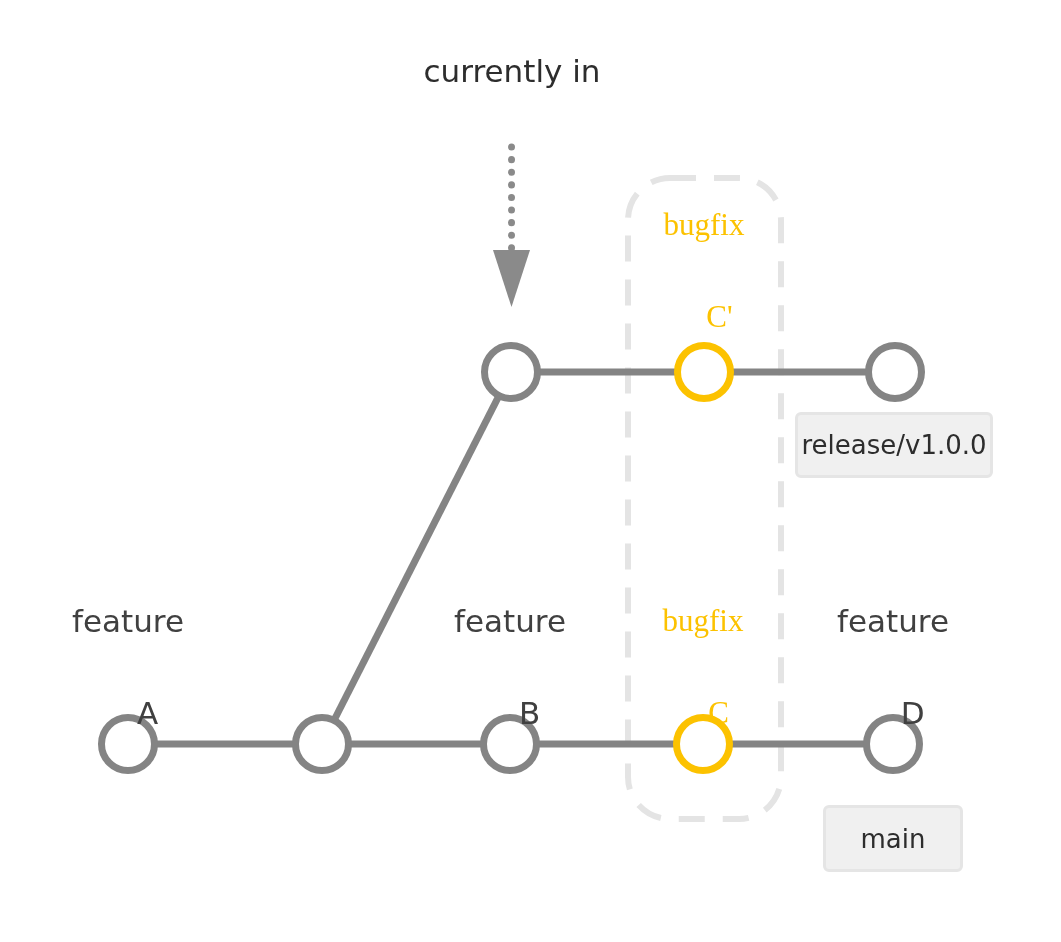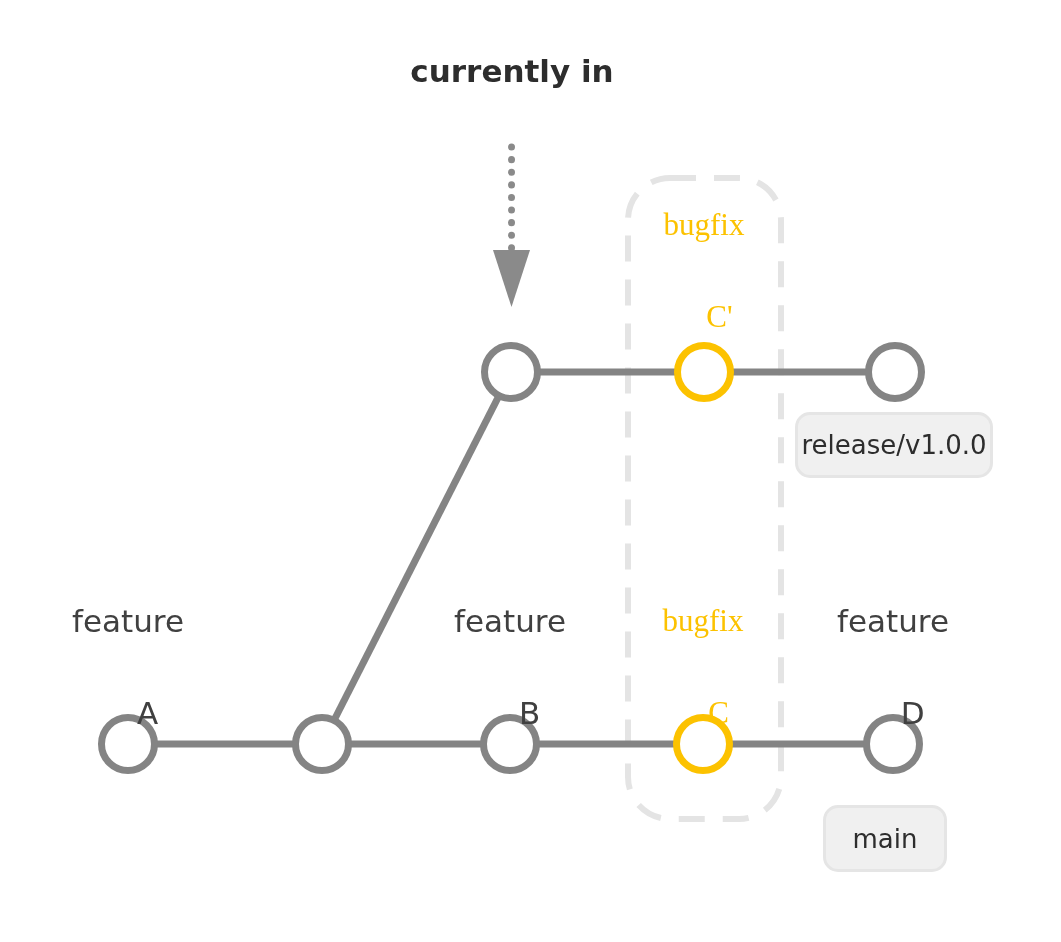--- a/index.html
+++ b/index.html
@@ -24,35 +24,35 @@
     position: absolute;
     width: 240px;
     margin-left: -120px;
     text-align: center;
     font-size: 31px;
     line-height: 46px;
     color: #404040;
     white-space: pre;
   }
   .label.yellow { color: #fcc200; font-family: Liberation Serif, serif; }
-  .label.dark   { color: #2d2d2d; font-weight: bold; }
+  .label.dark   { color: #2d2d2d; }
   .badge {
     position: absolute;
     display: flex;
     align-items: center;
     justify-content: center;
     background: #f0f0f0;
     border: 3px solid #e5e5e5;
-    border-radius: 15px;
+    border-radius: 6px;
     box-sizing: border-box;
     font-size: 26px;
     color: #2d2d2d;
   }
   .badge-release { left: 795px; top: 412px; width: 198px; height: 66px; }
-  .badge-main    { left: 823px; top: 805px; width: 124px; height: 67px; }
+  .badge-main    { left: 823px; top: 805px; width: 140px; height: 67px; }
 </style>
 </head>
 <body>
 
 <div class="canvas">
 
   <svg width="1061" height="942" viewBox="0 0 1061 942">
 
     <rect x="628" y="178" width="153" height="641" rx="42" ry="42" fill="none" stroke="#e4e4e4" stroke-width="6" stroke-dasharray="26 18"></rect>
 

